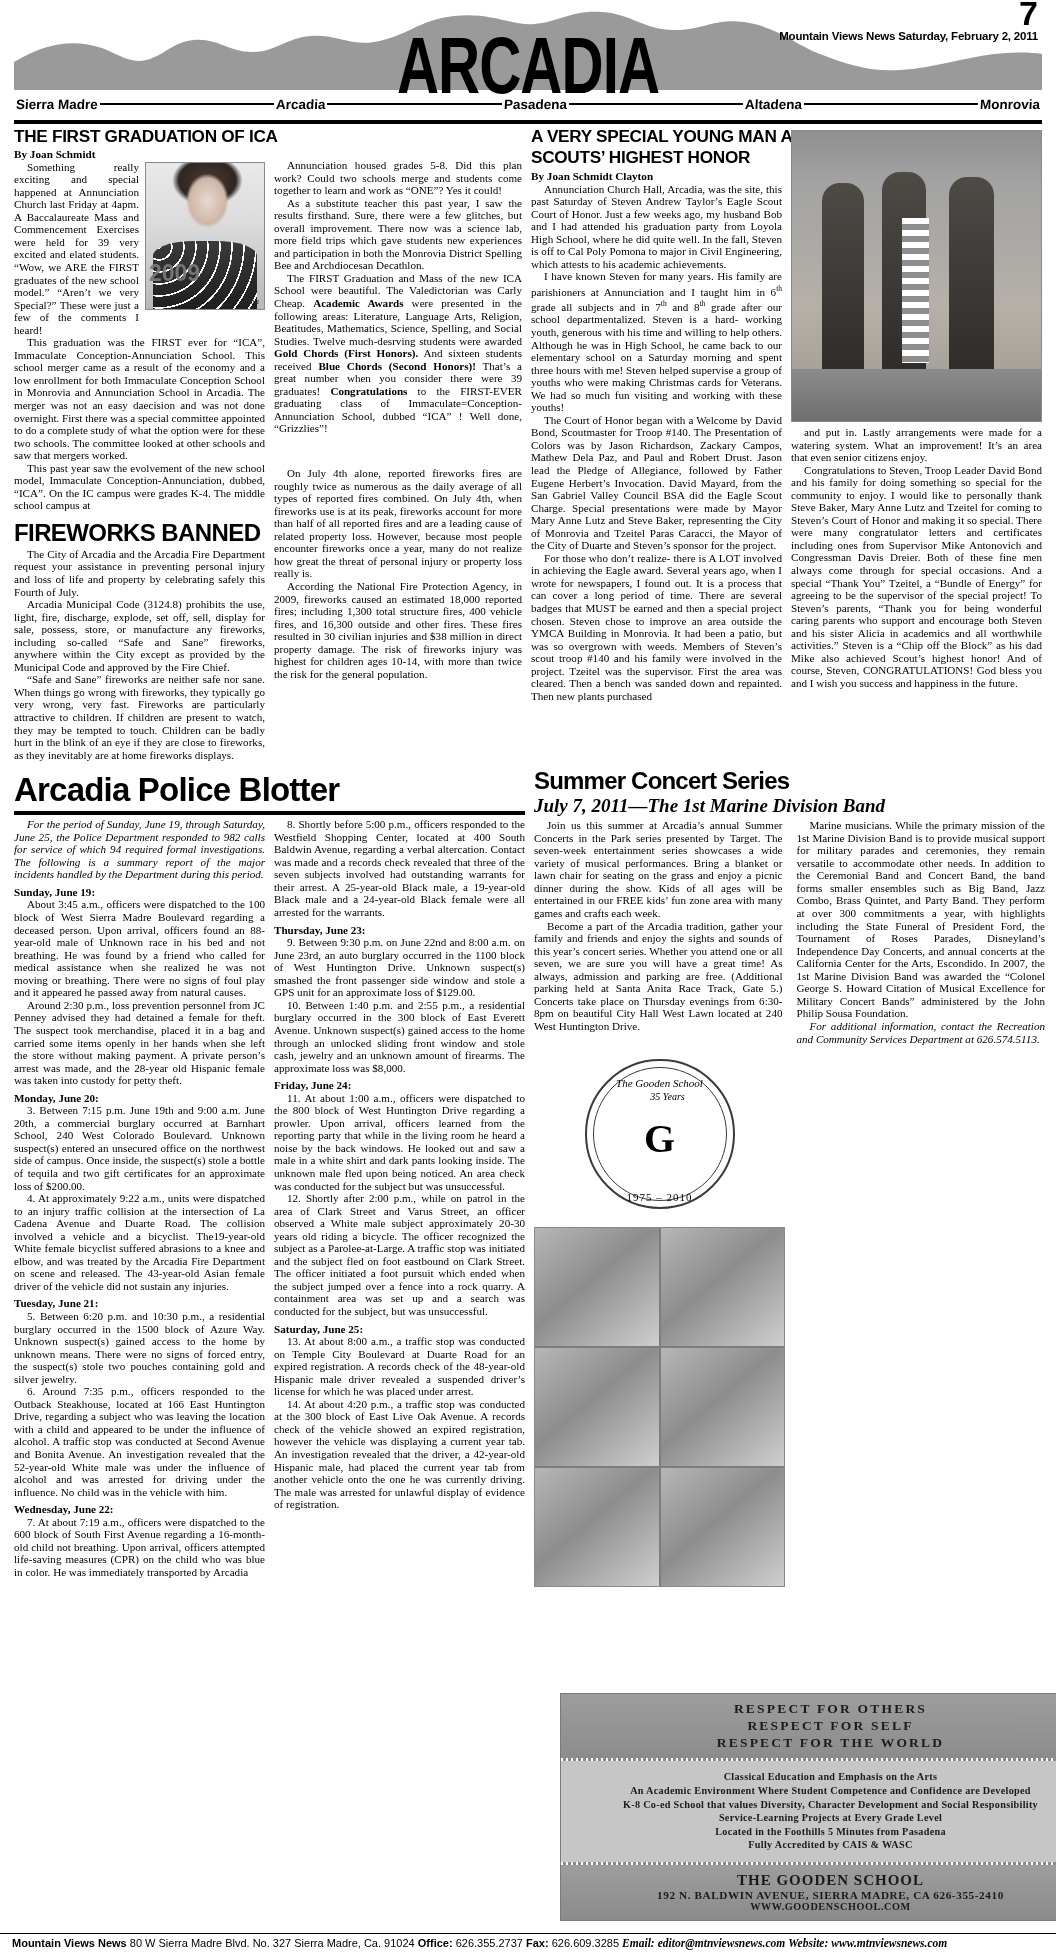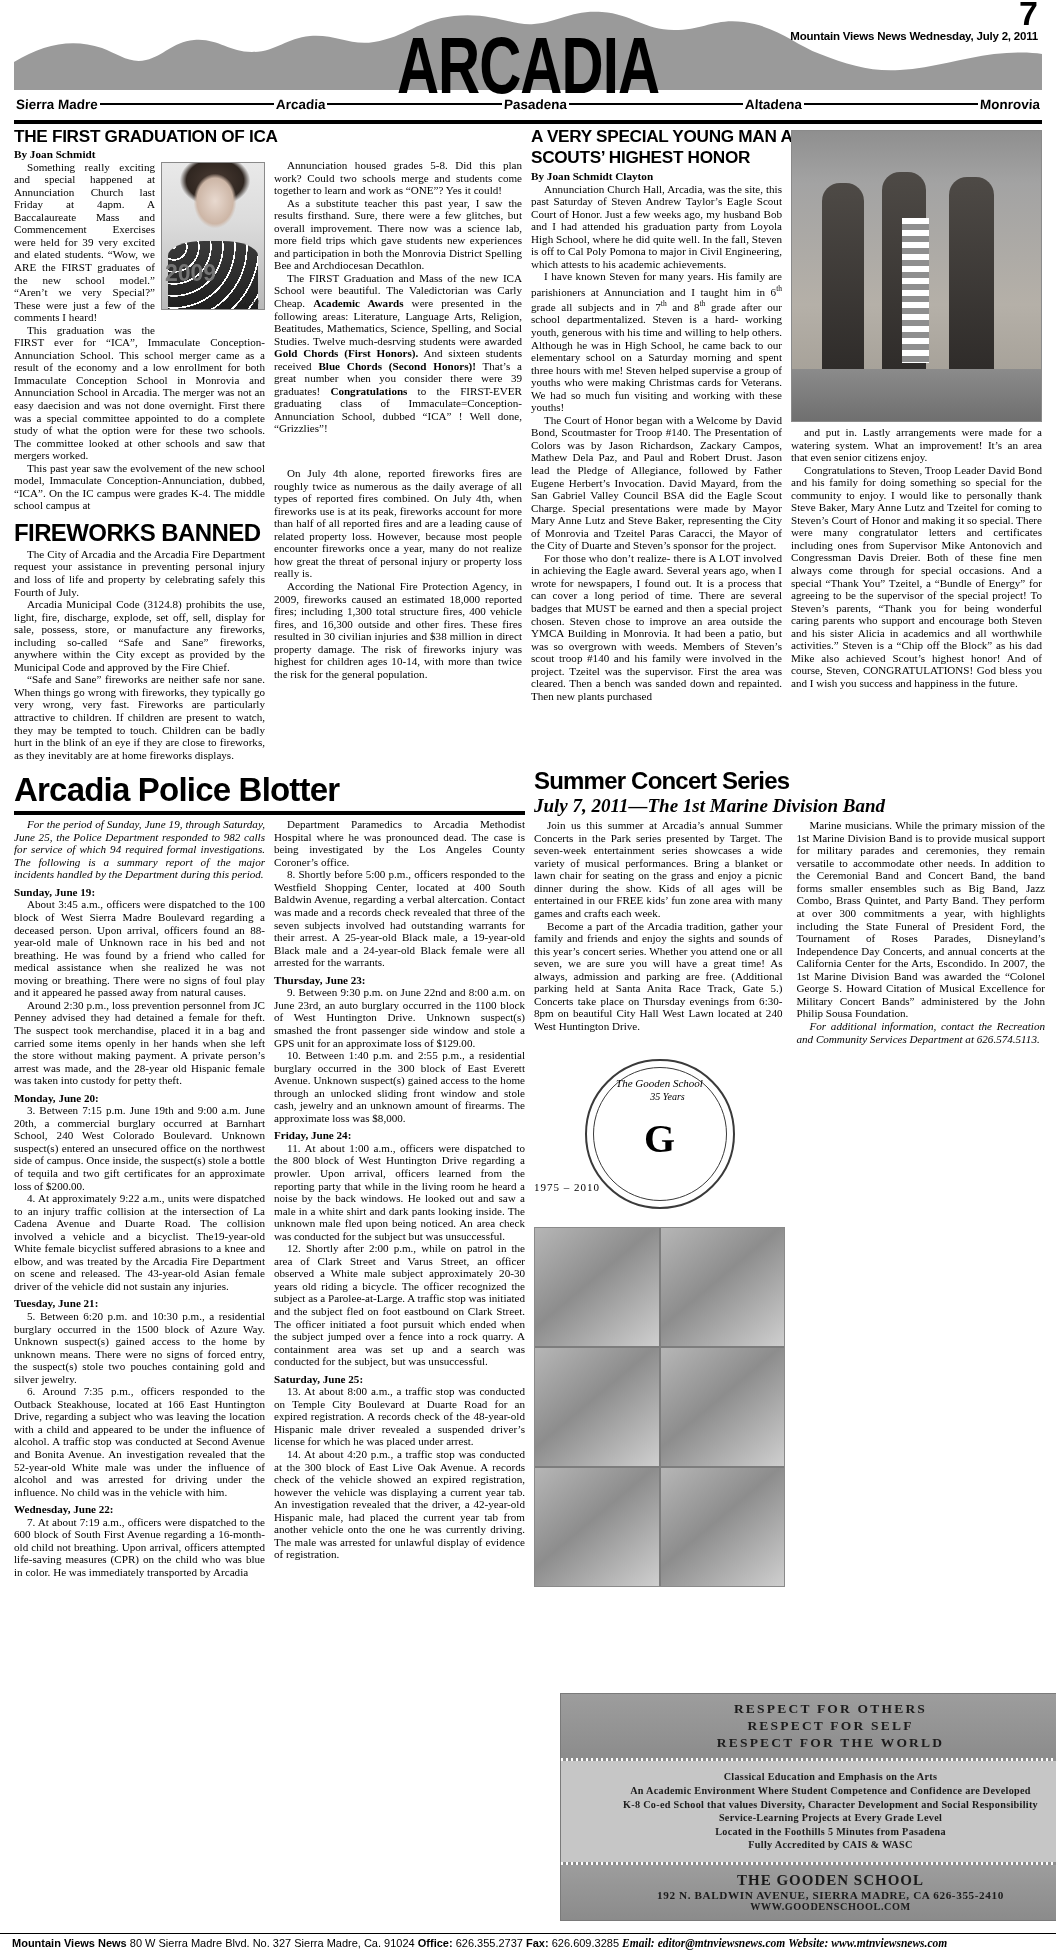--- a/index.html
+++ b/index.html
@@ -91,21 +91,21 @@
     background: #c9c9c9;
     border: 1px solid #8a8a8a;
     position: relative;
     overflow: hidden;
   }
   .photo .lbl {
     position: absolute; bottom: 3px; right: 5px;
     font-size: 9px; color: #2a2a2a; font-style: italic;
   }
   .ph-woman {
-    float: right; width: 104px; height: 148px;
+    float: right; width: 120px; height: 148px;
     margin: 1px 0 18px 6px;
     background:
       radial-gradient(ellipse 30px 38px at 52% 26%, #e8d9cf 0%, #cdb6a6 60%, rgba(180,160,150,0) 72%),
       radial-gradient(ellipse 44px 32px at 52% 12%, #4a3b33 0%, #2f2620 65%, rgba(60,48,40,0) 80%),
       linear-gradient(180deg,#e9e9e9 0%, #dcdcdc 40%, #b9b9b9 100%);
   }
   .ph-woman .dress {
     position: absolute; left: 6%; right: 6%; bottom: 0; height: 46%;
     background:
       repeating-radial-gradient(circle at 6px 6px, #fff 0 1.6px, rgba(0,0,0,0) 1.7px 12px),
@@ -158,21 +158,21 @@
   .seal .ring { position: absolute; left: 50%; top: 4px; transform: translateX(-50%);
     width: 150px; height: 150px; border: 2px solid #3a3a3a; border-radius: 50%; }
   .seal .ring2 { position: absolute; left: 50%; top: 12px; transform: translateX(-50%);
     width: 134px; height: 134px; border: 1px solid #3a3a3a; border-radius: 50%; }
   .seal .t1 { position:absolute; left:0; right:0; top: 22px; text-align:center;
      font-family:"Liberation Serif",serif; font-style: italic; font-size: 11px; }
   .seal .t2 { position:absolute; left:16px; right:0; top: 36px; text-align:center;
      font-family:"Liberation Serif",serif; font-style: italic; font-size: 10px; }
   .seal .mono { position:absolute; left:0; right:0; top: 60px; text-align:center;
      font-family:"Liberation Serif",serif; font-size: 40px; font-weight: bold; }
-  .seal .yrs { position:absolute; left:0; right:0; bottom: 30px; text-align:left;
+  .seal .yrs { position:absolute; left:0; right:0; bottom: 20px; text-align:center;
      font-family:"Liberation Serif",serif; font-size: 11px; letter-spacing: 1px; }
 
   
   .footer {
     position: absolute; left: 0; bottom: 0; width: 1056px;
     border-top: 1px solid #000;
     padding: 3px 12px 4px;
     font-family: "Liberation Sans", sans-serif;
     font-size: 11px; white-space: nowrap;
   }
@@ -183,21 +183,21 @@
 <body>
 
 <div class="page">
 
   <div class="masthead">
     <svg class="mountain" viewBox="0 0 1028 82" preserveAspectRatio="none">
       <path d="M0,54 C30,36 58,30 88,40 C104,46 116,56 132,52 C150,48 158,34 180,32 C204,30 214,44 238,44 C262,44 272,30 296,28 C322,26 336,38 360,34 C392,29 404,12 440,8 C478,4 498,18 520,16 C546,14 556,2 588,4 C618,6 630,22 660,22 C690,22 700,10 730,14 C764,19 780,36 806,46 C834,57 858,64 886,62 C920,60 948,50 980,46 C1000,44 1016,44 1028,46 L1028,82 L0,82 Z" fill="#9a9a9a"></path>
     </svg>
     <div class="arcadia-word">ARCADIA</div>
     <div class="pagenum">7</div>
-    <div class="mastdate">Mountain Views News  Wednesday, July 2, 2011</div>
+    <div class="mastdate">Mountain Views News  Saturday, February 2, 2011</div>
     <div class="cities">
       <span class="c">Sierra Madre</span>
       <span class="line"></span>
       <span class="c">Arcadia</span>
       <span class="line"></span>
       <span class="c">Pasadena</span>
       <span class="line"></span>
       <span class="c">Altadena</span>
       <span class="line"></span>
       <span class="c">Monrovia</span>
@@ -278,21 +278,20 @@
               <p class="body">4. At approximately 9:22 a.m., units were dispatched to an injury traffic collision at the intersection of La Cadena Avenue and Duarte Road.  The collision involved a vehicle and a bicyclist. The19-year-old White female bicyclist suffered abrasions to a knee and elbow, and was treated by the Arcadia Fire Department on scene and released.  The 43-year-old Asian female driver of the vehicle did not sustain any injuries.</p>
               <p class="daylabel">Tuesday, June 21:</p>
               <p class="body">5. Between 6:20 p.m. and 10:30 p.m., a residential burglary occurred in the 1500 block of Azure Way.  Unknown suspect(s) gained access to the home by unknown means. There were no signs of forced entry, the suspect(s) stole two pouches containing gold and silver jewelry.</p>
               <p class="body">6. Around 7:35 p.m., officers responded to the Outback Steakhouse, located at 166 East Huntington Drive, regarding a subject who was leaving the location with a child and appeared to be under the influence of alcohol.  A traffic stop was conducted at Second Avenue and Bonita Avenue.  An investigation revealed that the 52-year-old White male was under the influence of alcohol and was arrested for driving under the influence.  No child was in the vehicle with him.</p>
               <p class="daylabel">Wednesday, June 22:</p>
               <p class="body">7. At about 7:19 a.m., officers were dispatched to the 600 block of South First Avenue regarding a 16-month-old child not breathing.  Upon arrival, officers attempted life-saving measures (CPR) on the child who was blue in color.  He was immediately transported by Arcadia</p>
             </div>
         </div>
         <div style="width:251px">
           <div id="blotter-c2">
-              <p class="body">Department Paramedics to Arcadia Methodist Hospital where he was pronounced dead. The case is being investigated by the Los Angeles County Coroner’s office.</p>
               <p class="body">8. Shortly before 5:00 p.m., officers responded to the Westfield Shopping Center, located at 400 South Baldwin Avenue, regarding a verbal altercation.  Contact was made and a records check revealed that three of the seven subjects involved had outstanding warrants for their arrest.  A 25-year-old Black male, a 19-year-old Black male and a 24-year-old Black female were all arrested for the warrants.</p>
               <p class="daylabel">Thursday, June 23:</p>
               <p class="body">9. Between 9:30 p.m. on June 22nd and 8:00 a.m. on June 23rd, an auto burglary occurred in the 1100 block of West Huntington Drive. Unknown suspect(s) smashed the front passenger side window and stole a GPS unit for an approximate loss of $129.00.</p>
               <p class="body">10. Between 1:40 p.m. and 2:55 p.m., a residential burglary occurred in the 300 block of East Everett Avenue. Unknown suspect(s) gained access to the home through an unlocked sliding front window and stole cash, jewelry and an unknown amount of firearms.  The approximate loss was $8,000.</p>
               <p class="daylabel">Friday, June 24:</p>
               <p class="body">11. At about 1:00 a.m., officers were dispatched to the 800 block of West Huntington Drive regarding a prowler. Upon arrival, officers learned from the reporting party that while in the living room he heard a noise by the back windows.  He looked out and saw a male in a white shirt and dark pants looking inside. The unknown male fled upon being noticed.  An area check was conducted for the subject but was unsuccessful.</p>
               <p class="body">12. Shortly after 2:00 p.m., while on patrol in the area of Clark Street and Varus Street, an officer observed a White male subject approximately 20-30 years old riding a bicycle. The officer recognized the subject as a Parolee-at-Large.  A traffic stop was initiated and the subject fled on foot eastbound on Clark Street.  The officer initiated a foot pursuit which ended when the subject jumped over a fence into a rock quarry. A containment area was set up and a search was conducted for the subject, but was unsuccessful.</p>
               <p class="daylabel">Saturday, June 25:</p>
               <p class="body">13. At about 8:00 a.m., a traffic stop was conducted on Temple City Boulevard at Duarte Road for an expired registration.  A records check of the 48-year-old Hispanic male driver revealed a suspended driver’s license for which he was placed under arrest.</p>
               <p class="body">14. At about 4:20 p.m., a traffic stop was conducted at the 300 block of East Live Oak Avenue. A records check of the vehicle showed an expired registration, however the vehicle was displaying a current year tab. An investigation revealed that the driver, a 42-year-old Hispanic male, had placed the current year tab from another vehicle onto the one he was currently driving.  The male was arrested for unlawful display of evidence of registration.</p>

